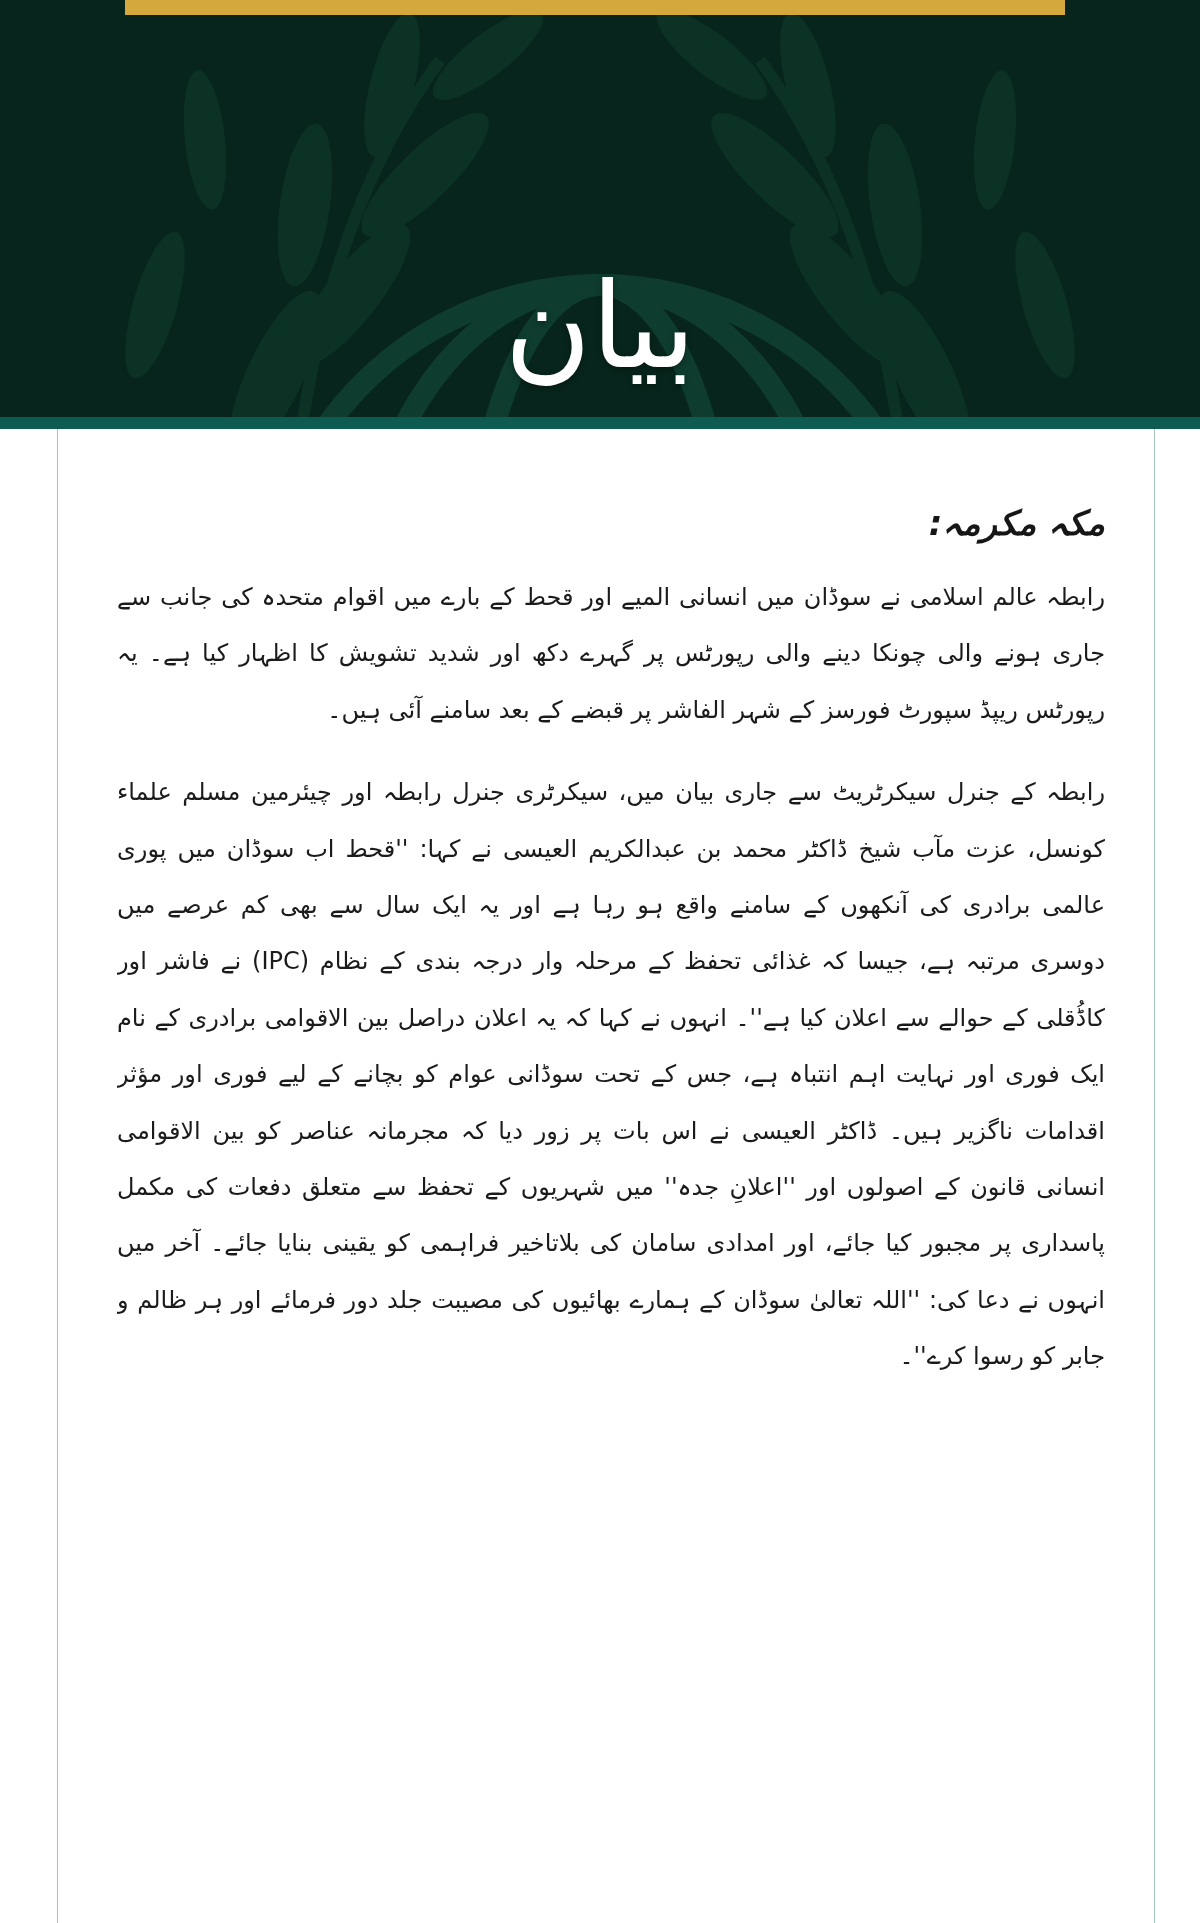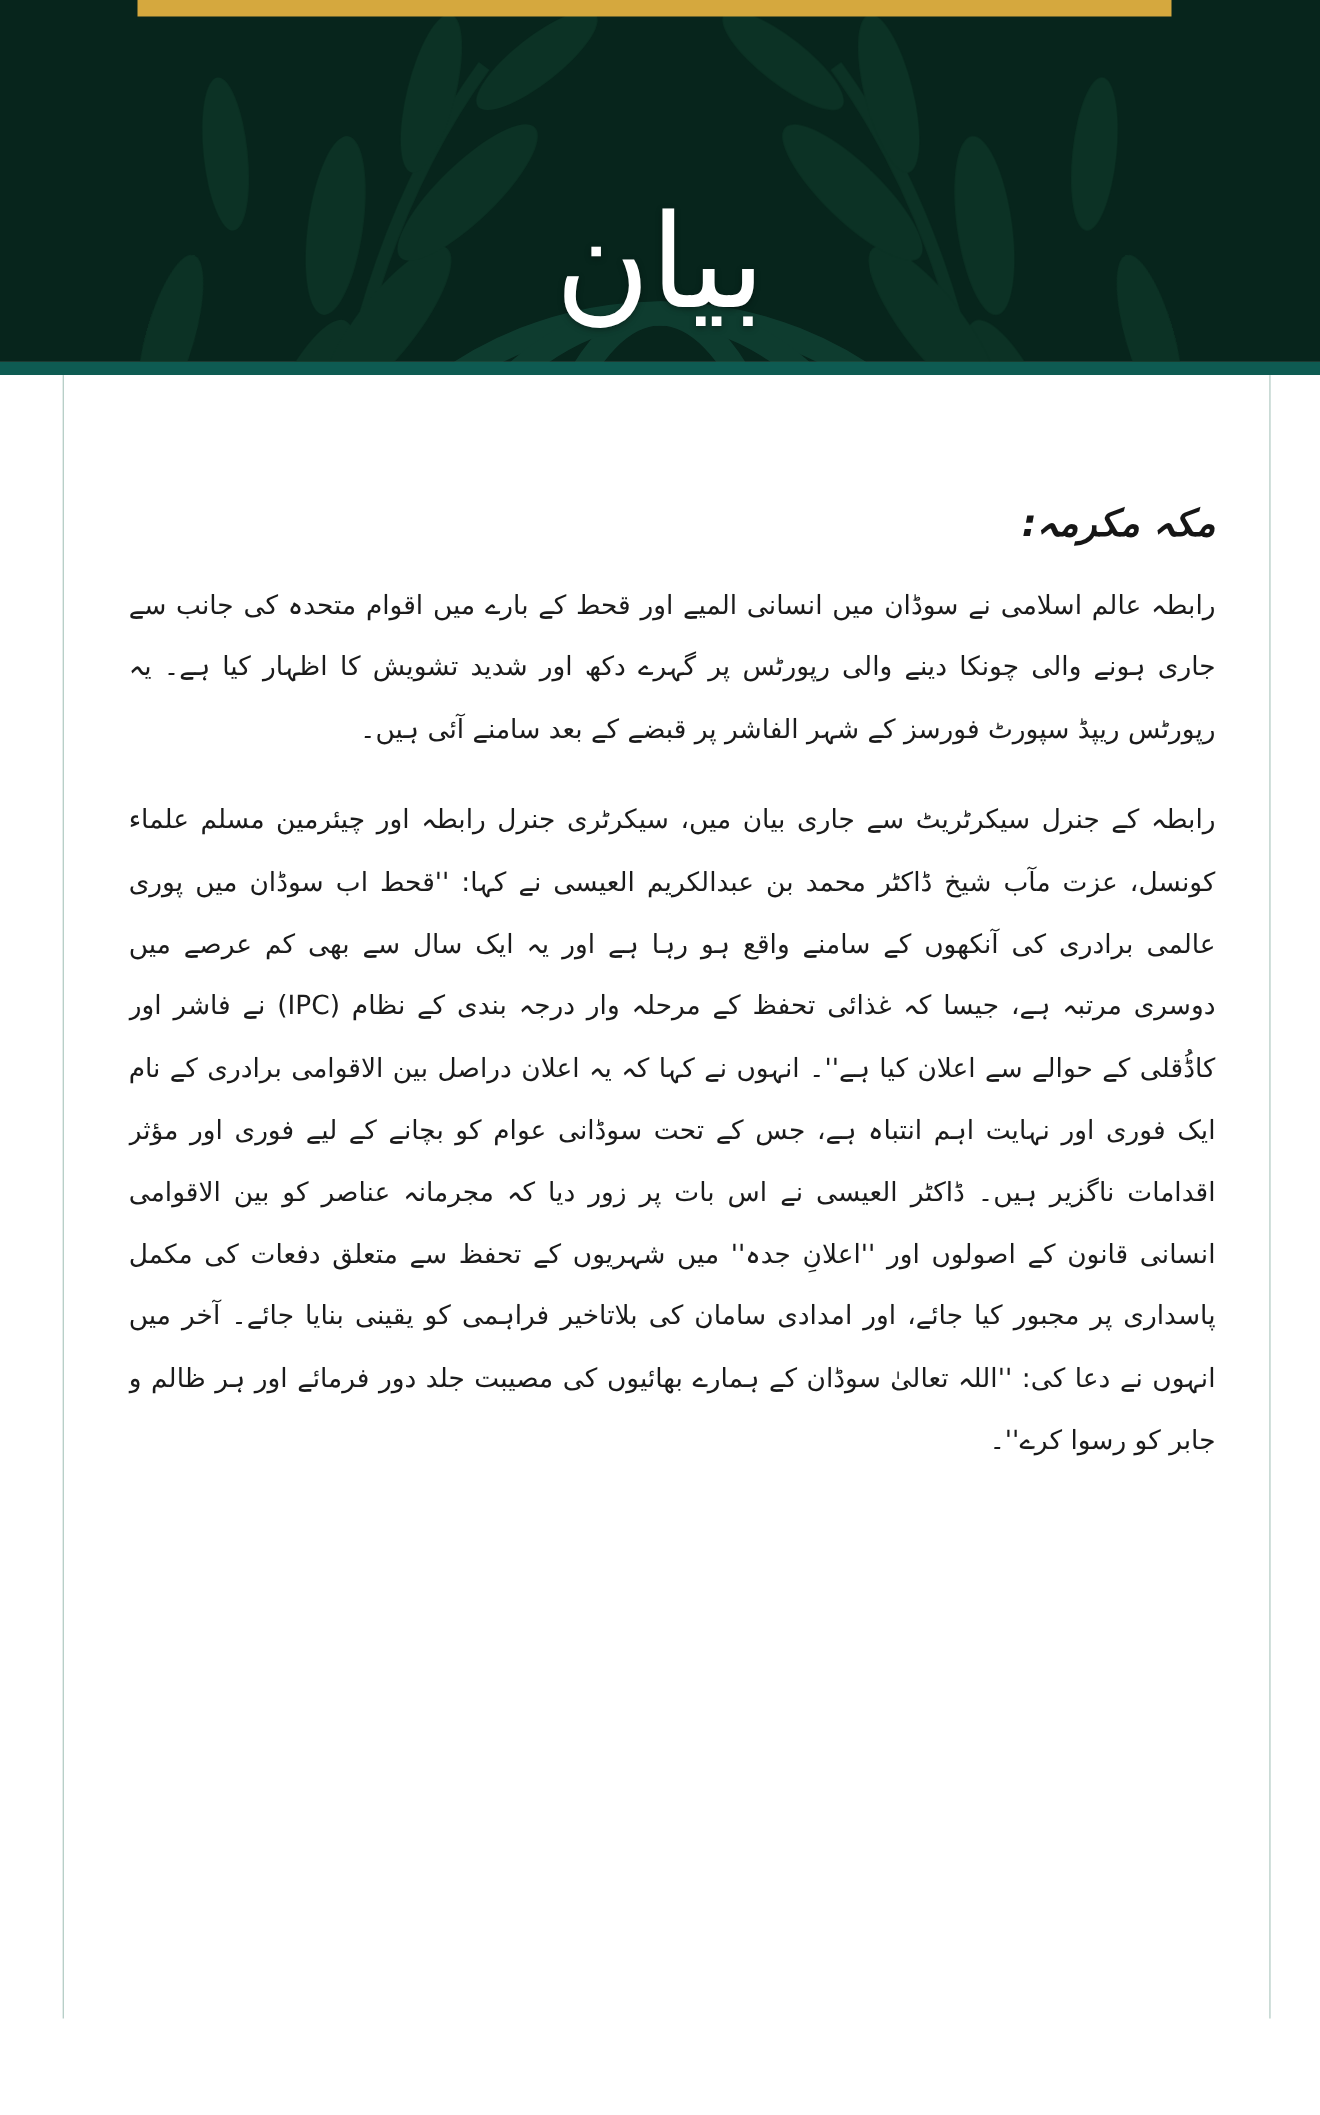--- a/index.html
+++ b/index.html
@@ -14,21 +14,21 @@
     height: 1923px;
     overflow: hidden;
     background: #ffffff;
     direction: rtl;
   }
 
   
   .header {
     position: relative;
     width: 1200px;
-    height: 329px;
+    height: 417px;
     background: radial-gradient(ellipse 900px 520px at 50% 70%, #0d3529 0%, #082againZ 0, #08271e 55%, #041a13 100%);
     background-color: #07251c;
     overflow: hidden;
   }
   .header-deco {
     position: absolute;
     inset: 0;
     display: block;
   }
   .gold-bar {
@@ -79,21 +79,21 @@
     position: absolute;
     top: 0;
     right: 95px;
     width: 988px;
     height: 1300px;
     overflow: hidden;
     direction: rtl;
   }
   .dateline {
     margin: 0;
-    padding-top: 114px;
+    padding-top: 74px;
     font-size: 34px;
     font-weight: bold;
     color: #161616;
     text-align: right;
     font-style: italic;
   }
   .body-text p {
     margin: 26px 0 0 0;
     font-size: 24px;
     line-height: 2.35;

